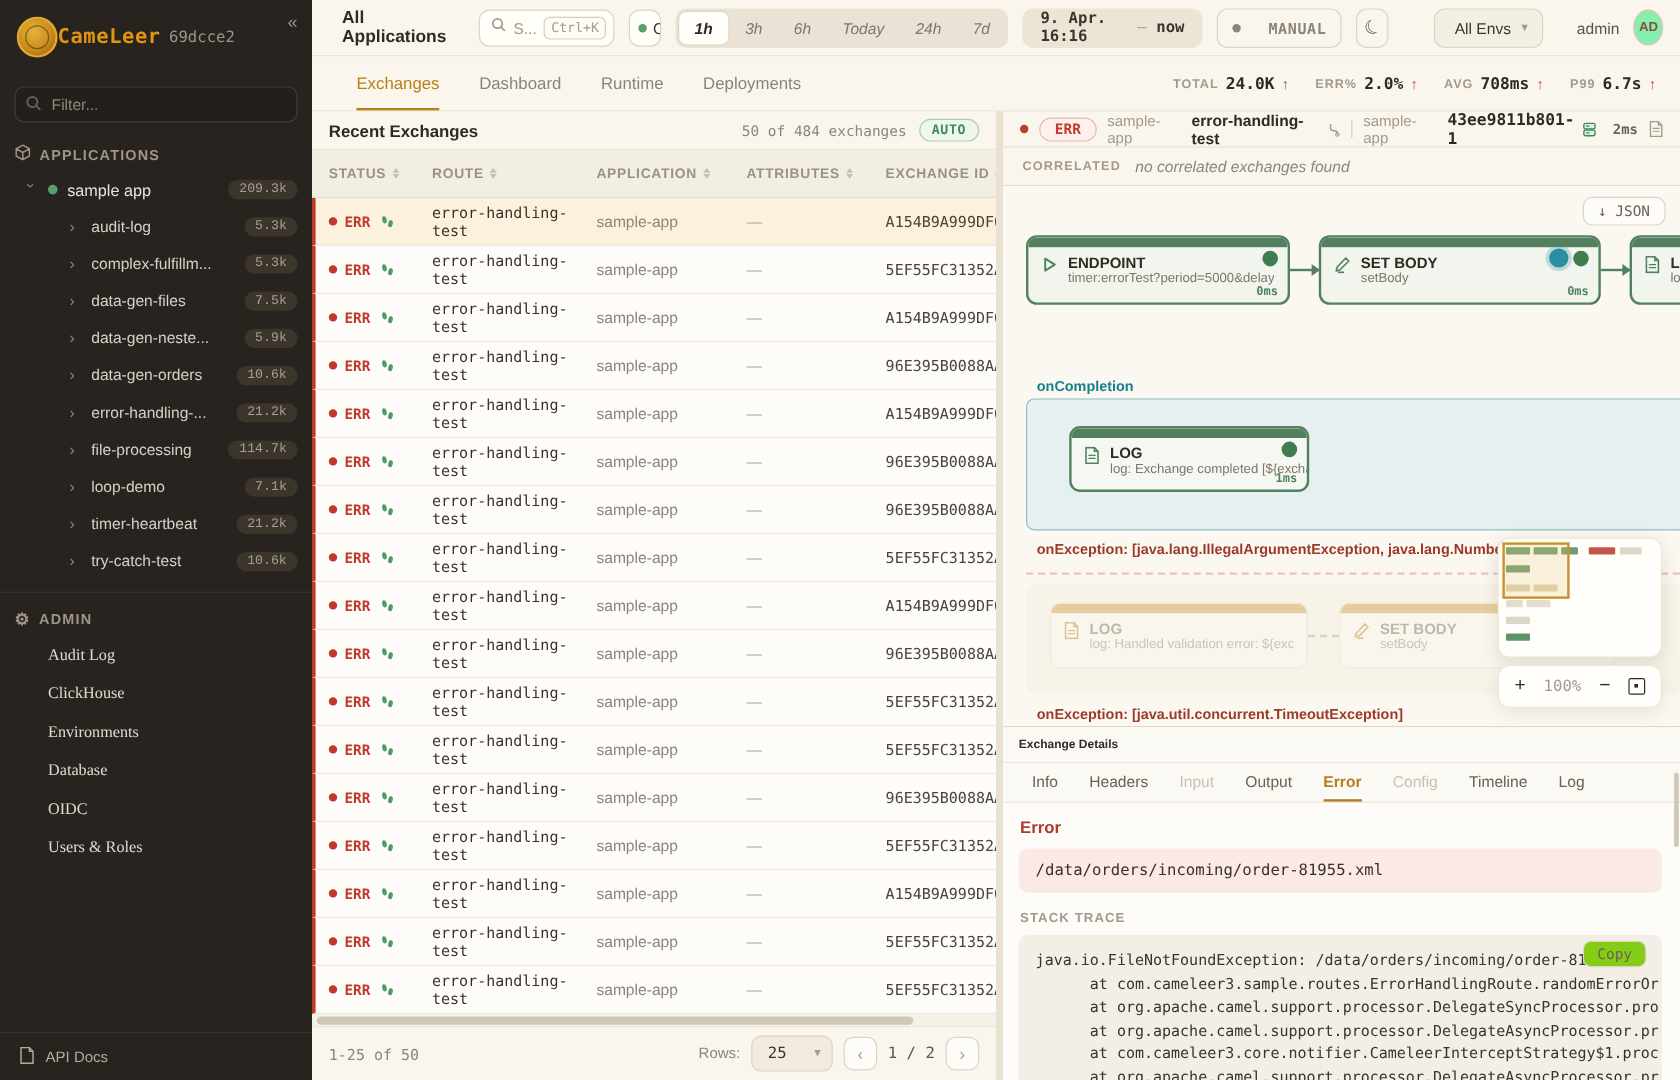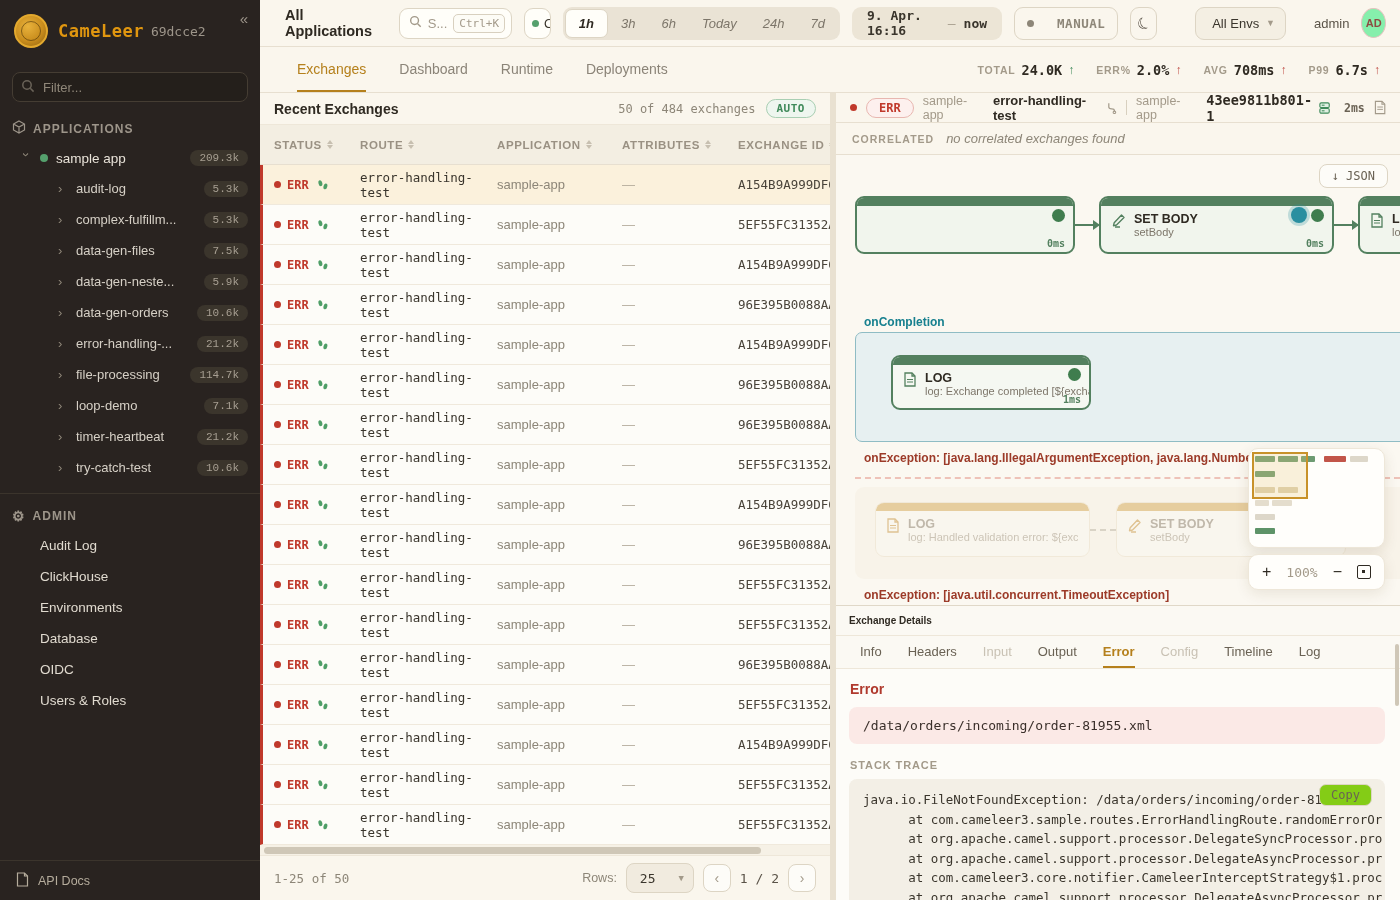--- a/index.html
+++ b/index.html
@@ -4,38 +4,38 @@
 <style>
   * { margin:0; padding:0; box-sizing:border-box; }
   html,body { width:1400px; height:900px; overflow:hidden; font-family:"Liberation Sans", sans-serif; }
   body { display:flex; background:#faf6ed; color:#2f2a22; }
 
   
   .sidebar { width:260px; height:900px; background:#292320; color:#d6d0c6; display:flex; flex-direction:column; flex-shrink:0; position:relative; }
   .sb-header { height:62px; display:flex; align-items:center; padding:0 14px; position:relative; }
   .logo-circle { width:34px; height:34px; border-radius:50%; background:radial-gradient(circle at 40% 35%, #e8b23c 0%, #c98d1d 55%, #8a5e10 100%); border:2px solid #e3a92e; flex-shrink:0; position:relative; }
   .logo-circle::after { content:''; position:absolute; inset:5px; border-radius:50%; border:1.5px solid rgba(60,40,5,.55); }
-  .sb-title { font-family:"DejaVu Sans Mono", monospace; font-weight:bold; font-size:17px; color:#e0960f; margin-left:10px; letter-spacing:.5px; }
+  .sb-title { font-family:"DejaVu Sans Mono", monospace; font-weight:bold; font-size:17px; color:#e0960f; letter-spacing:.5px; }
   .sb-version { font-family:"DejaVu Sans Mono", monospace; font-size:13px; color:#9d958a; margin-left:7px; }
   .collapse-btn { position:absolute; top:10px; right:12px; color:#9d958a; font-size:15px; cursor:pointer; }
   .filter-wrap { margin:10px 12px 4px; position:relative; }
   .filter-input { width:100%; height:30px; background:#241f1b; border:1px solid #453d33; border-radius:8px; color:#d6d0c6; font-size:13px; padding:0 10px 0 30px; font-family:"Liberation Sans", sans-serif; }
   .filter-input::placeholder { color:#8f8779; }
   .filter-icon { position:absolute; left:9px; top:7px; opacity:.65; }
   .sb-section-label { display:flex; align-items:center; gap:7px; padding:14px 12px 6px; font-size:12px; font-weight:bold; letter-spacing:1px; color:#9d958a; }
   .tree-app { display:flex; align-items:center; height:30px; padding:0 12px 0 20px; font-size:13.5px; color:#e8e2d8; cursor:pointer; }
   .chev-down { color:#8f8779; font-size:13px; display:inline-block; transform:rotate(90deg); width:12px; }
   .chev { color:#8f8779; font-size:13px; width:12px; display:inline-block; }
   .green-dot { width:8px; height:8px; border-radius:50%; background:#55a06d; margin:0 8px 0 8px; flex-shrink:0; }
   .tree-app-name { flex:1; }
   .count-badge { font-family:Liberation Mono, monospace; font-size:11px; color:#a79f92; background:#3b352c; border-radius:9px; padding:2px 9px; }
   .tree-item { display:flex; align-items:center; height:31px; padding:0 12px 0 58px; font-size:13px; color:#d6d0c6; cursor:pointer; }
   .tree-item .tree-name { flex:1; margin-left:6px; white-space:nowrap; overflow:hidden; }
   .sb-divider { border-top:1px solid #3b342c; margin:10px 0 0; }
-  .admin-item { padding:8px 16px 8px 40px; font-size:13.5px; color:#e0dacf; cursor:pointer; }
+  .admin-item { padding:8px 16px 8px 40px; font-size:13.5px; color:#e0dacf; cursor:pointer;font-family:Liberation Serif, serif; }
   .sb-footer { margin-top:auto; border-top:1px solid #3b342c; height:40px; display:flex; align-items:center; gap:9px; padding:0 16px; font-size:12.5px; color:#b5ac9c; cursor:pointer; }
 
   
   .main { flex:1; display:flex; flex-direction:column; min-width:0; }
   .topbar { height:47px; background:#faf6ed; border-bottom:1px solid #e7dfd0; display:flex; align-items:center; padding:0 14px 0 25px; gap:12px; }
   .tb-title { font-size:14.5px; font-weight:bold; color:#2f2a22; margin-right:14px; }
   .searchbox { display:flex; align-items:center; gap:6px; width:122px; height:31px; background:#fffef9; border:1px solid #ddd5c4; border-radius:9px; padding:0 6px 0 9px; color:#a39a8a; }
   .searchbox .s-ph { font-size:13px; }
   .kbd { font-family:"DejaVu Sans Mono", monospace; font-size:11px; color:#a39a8a; border:1px solid #d8d0bf; border-radius:5px; padding:2px 5px; background:#fdfcf6; margin-left:auto; }
   .live-chip { width:31px; height:31px; background:#fffef9; border:1px solid #ddd5c4; border-radius:9px; display:flex; align-items:center; padding-left:7px; gap:5px; overflow:hidden; }
@@ -735,20 +735,31 @@
         <span class="corr-lbl">CORRELATED</span>
         <span class="corr-txt">no correlated exchanges found</span>
       </div>
 
       <div class="flow-canvas">
         <div class="json-btn">↓ JSON</div>
         <div class="nodes-row" id="main-nodes">
             <div class="fnode" style="width: 220px;">
 
     <span class="node-dot"></span>
+    <div class="node-body">
+      <span class="node-icon">
+                  <svg width="15" height="15" viewBox="0 0 15 15">
+                    <path d="M4 2.5 L12 7.5 L4 12.5 Z" fill="none" stroke="currentColor" stroke-width="1.6" stroke-linejoin="round"></path>
+                  </svg>
+                </span>
+      <div class="node-text">
+        <div class="node-title">ENDPOINT</div>
+        <div class="node-sub">timer:errorTest?period=5000&amp;delay</div>
+      </div>
+    </div>
     <span class="node-ms">0ms</span>
   </div>
             <div class="flow-arrow"></div>
             <div class="fnode bp" style="width: 235px;">
     <span class="node-dot-teal"></span>
     <span class="node-dot"></span>
     <div class="node-body">
       <span class="node-icon">
                   <svg width="15" height="15" viewBox="0 0 15 15">
                     <path d="M10.5 2 L13 4.5 L5.5 12 L2.5 12.7 L3.2 9.7 Z" fill="none" stroke="currentColor" stroke-width="1.4" stroke-linejoin="round"></path>

